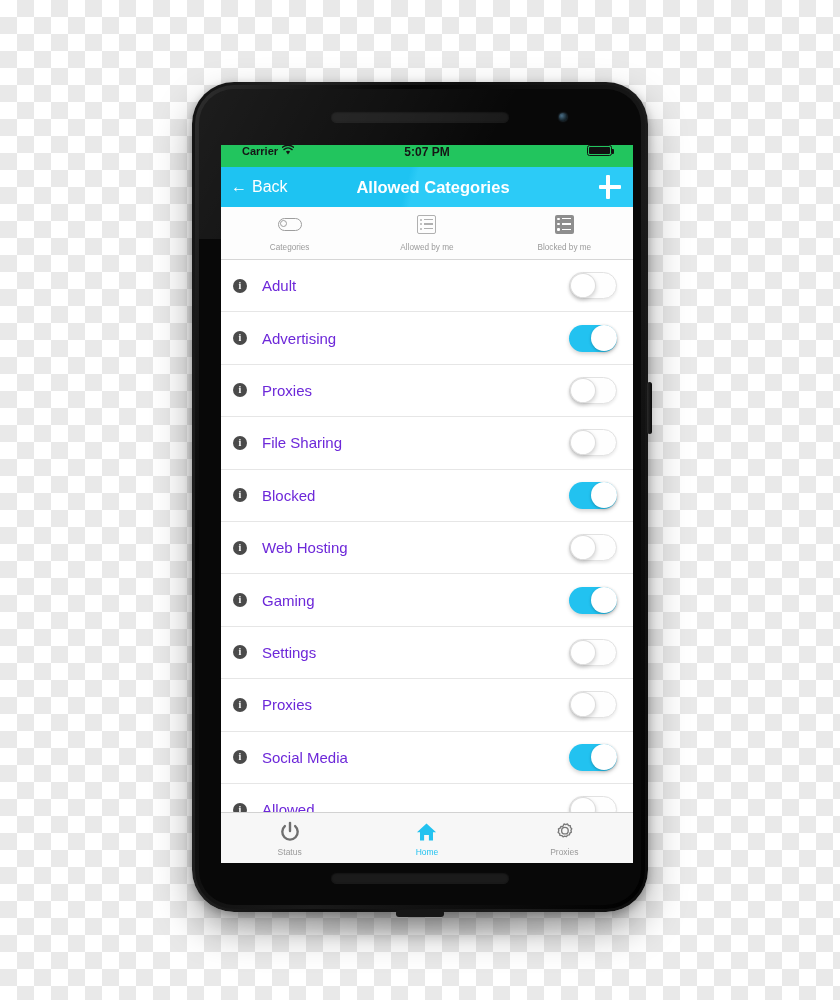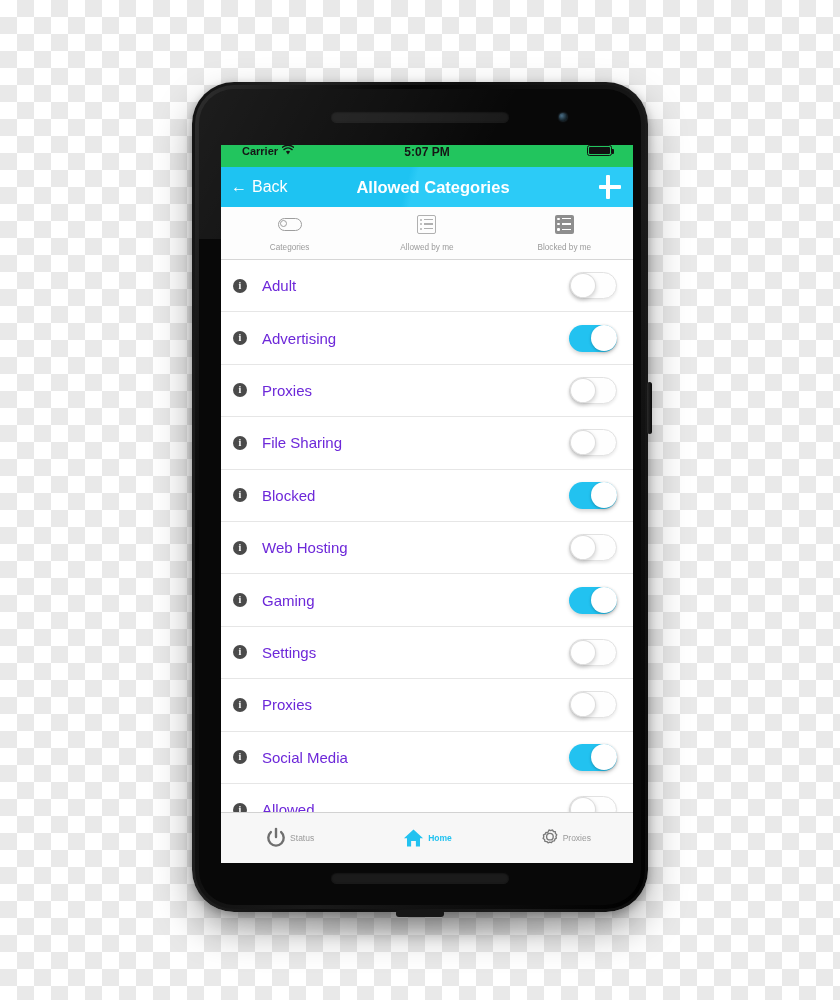--- a/index.html
+++ b/index.html
@@ -177,25 +177,25 @@
     background:#fff;box-shadow:0 1px 3px rgba(0,0,0,.25);
   }
 
   
   #tab-bar{
     position:absolute;left:0;right:0;bottom:0;height:50px;
     background:#f7f7f7;border-top:1px solid #d2d2d2;
     display:flex;align-items:center;
   }
   .tab{
-    flex:1;display:flex;flex-direction:row;align-items:center;justify-content:center;
+    flex:1;display:flex;flex-direction:column;align-items:center;justify-content:center;
     gap:3px;cursor:pointer;
   }
   .tab .tab-label{font-size:8.5px;color:#9a9a9a;}
-  .tab.active .tab-label{color:#22c2f0;font-weight:bold;}
+  .tab.active .tab-label{color:#22c2f0;}
   .tab-ico{height:24px;display:flex;align-items:center;justify-content:center;}
 
   
   #floor-shadow{
     position:absolute;left:205px;top:900px;width:430px;height:42px;
     background:radial-gradient(ellipse at center,rgba(0,0,0,.20) 0%,rgba(0,0,0,.07) 48%,rgba(0,0,0,0) 72%);
     filter:blur(3px);
   }
 </style>
 </head>

